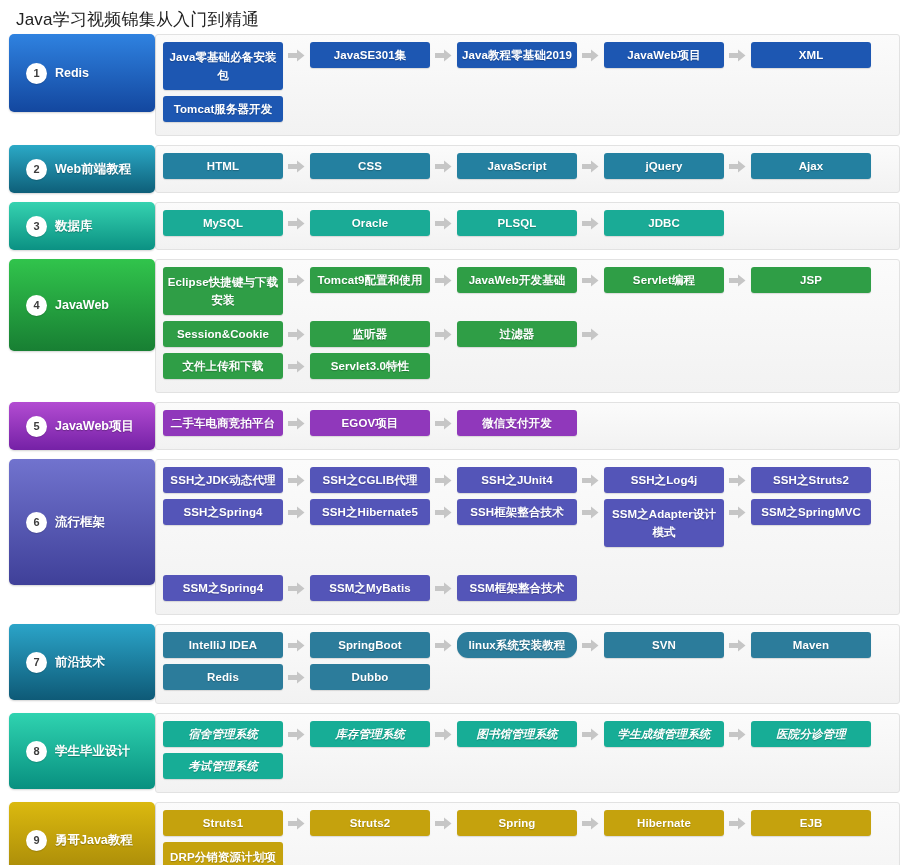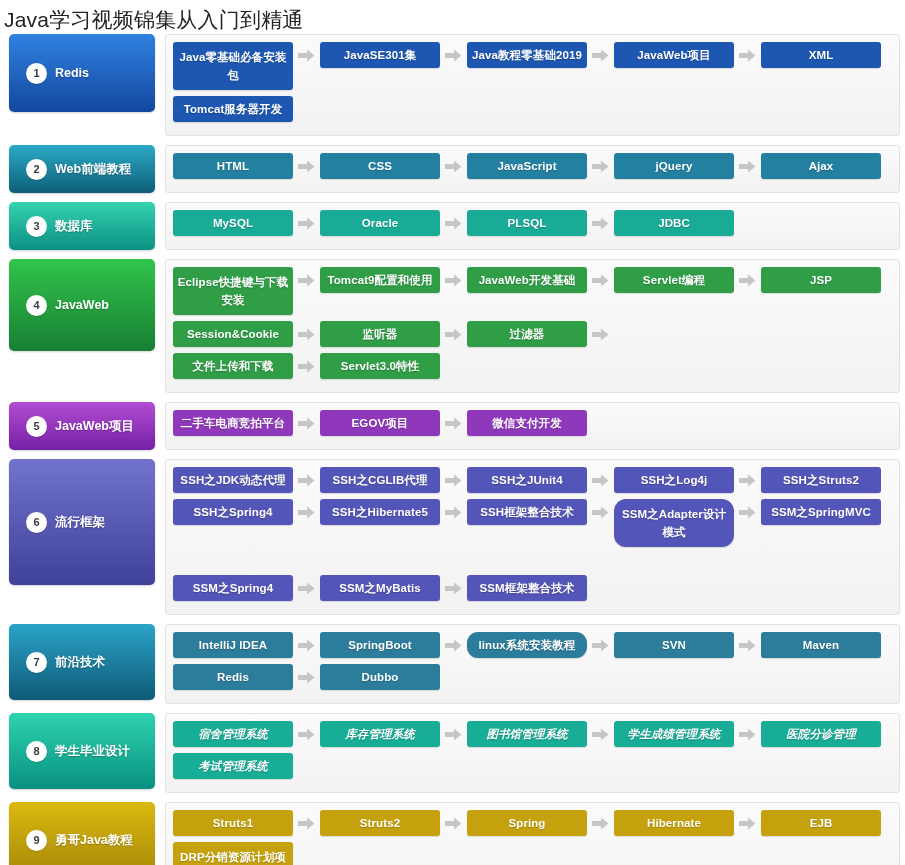--- a/index.html
+++ b/index.html
@@ -4,23 +4,23 @@
 <style>
   * { box-sizing: border-box; }
   html, body {
     margin: 0; padding: 0;
     width: 905px; height: 865px;
     background: #ffffff;
     font-family: "Liberation Sans", "DejaVu Sans", sans-serif;
     overflow: hidden;
   }
   #page-title {
-    font-size: 21px;
+    font-size: 17px;
     color: #222;
-    padding: 6px 0 0 4px;
+    padding: 6px 0 0 16px;
     height: 34px;
     line-height: 28px;
     font-weight: 400;
     letter-spacing: 0.2px;
   }
   .rows { padding: 0 5px 0 9px; }
   .row {
     display: flex;
     align-items: stretch;
     margin-bottom: 9px;
@@ -55,21 +55,20 @@
     box-shadow: 0 1px 1px rgba(0,0,0,0.15);
   }
   .cat-label {
     font-size: 12.5px;
     font-weight: 700;
     white-space: nowrap;
     text-shadow: 0 1px 1px rgba(0,0,0,0.25);
   }
   .panel {
     flex: 1;
-    margin-left: 10px;
     background: linear-gradient(#fbfbfb, #f2f2f2);
     border: 1px solid #e2e2e2;
     border-radius: 3px;
     padding: 7px 6px 7px 7px;
     display: flex;
     flex-wrap: wrap;
     align-content: flex-start;
   }
   .node-wrap {
     display: flex;
@@ -417,21 +416,21 @@
         </div>
         <div class="node-wrap">
           <div class="node" style="background: rgb(84, 85, 184);">SSH框架整合技术</div>
           <div class="arrow">
             <svg width="17" height="13" viewBox="0 0 17 13">
               <path d="M0 4 H9 V0.5 L16.5 6.5 L9 12.5 V9 H0 Z" fill="#c6c6c6"></path>
             </svg>
           </div>
         </div>
         <div class="node-wrap">
-          <div class="node tall" style="background: rgb(84, 85, 184); border-radius: 12px;">SSM之Adapter设计模式</div>
+          <div class="node tall" style="background: rgb(84, 85, 184);">SSM之Adapter设计模式</div>
           <div class="arrow">
             <svg width="17" height="13" viewBox="0 0 17 13">
               <path d="M0 4 H9 V0.5 L16.5 6.5 L9 12.5 V9 H0 Z" fill="#c6c6c6"></path>
             </svg>
           </div>
         </div>
         <div class="node-wrap">
           <div class="node" style="background: rgb(84, 85, 184);">SSM之SpringMVC</div>
         </div>
         <div style="flex-basis: 100%; height: 22px;"></div>

